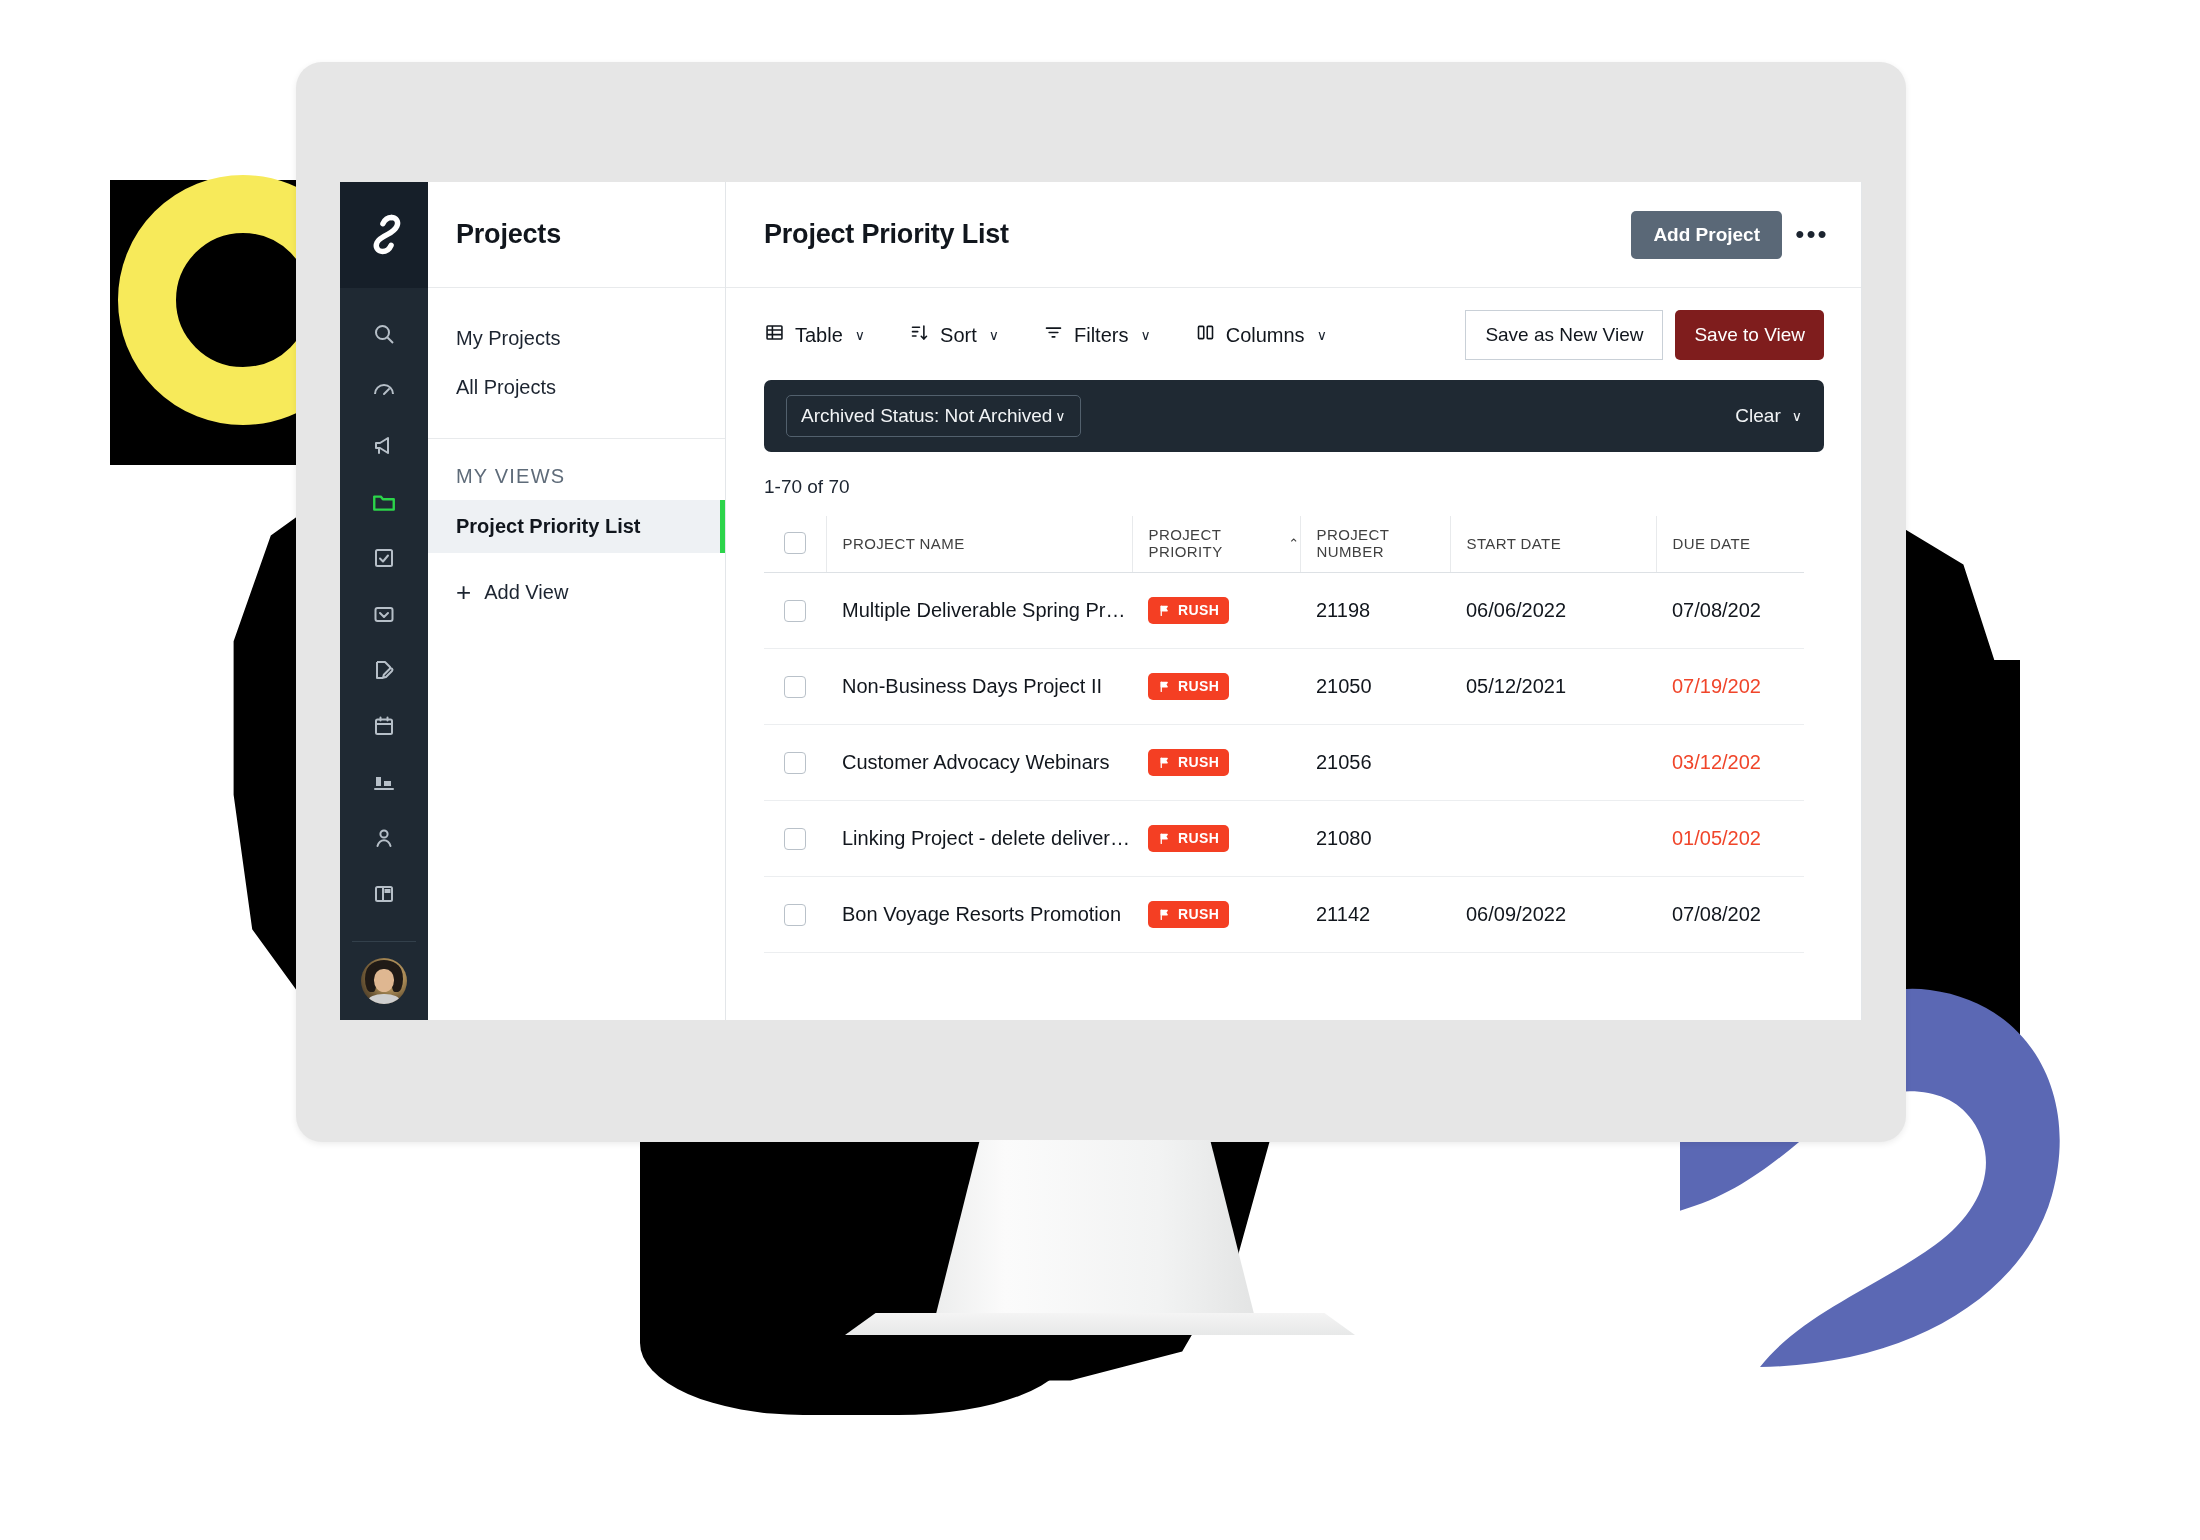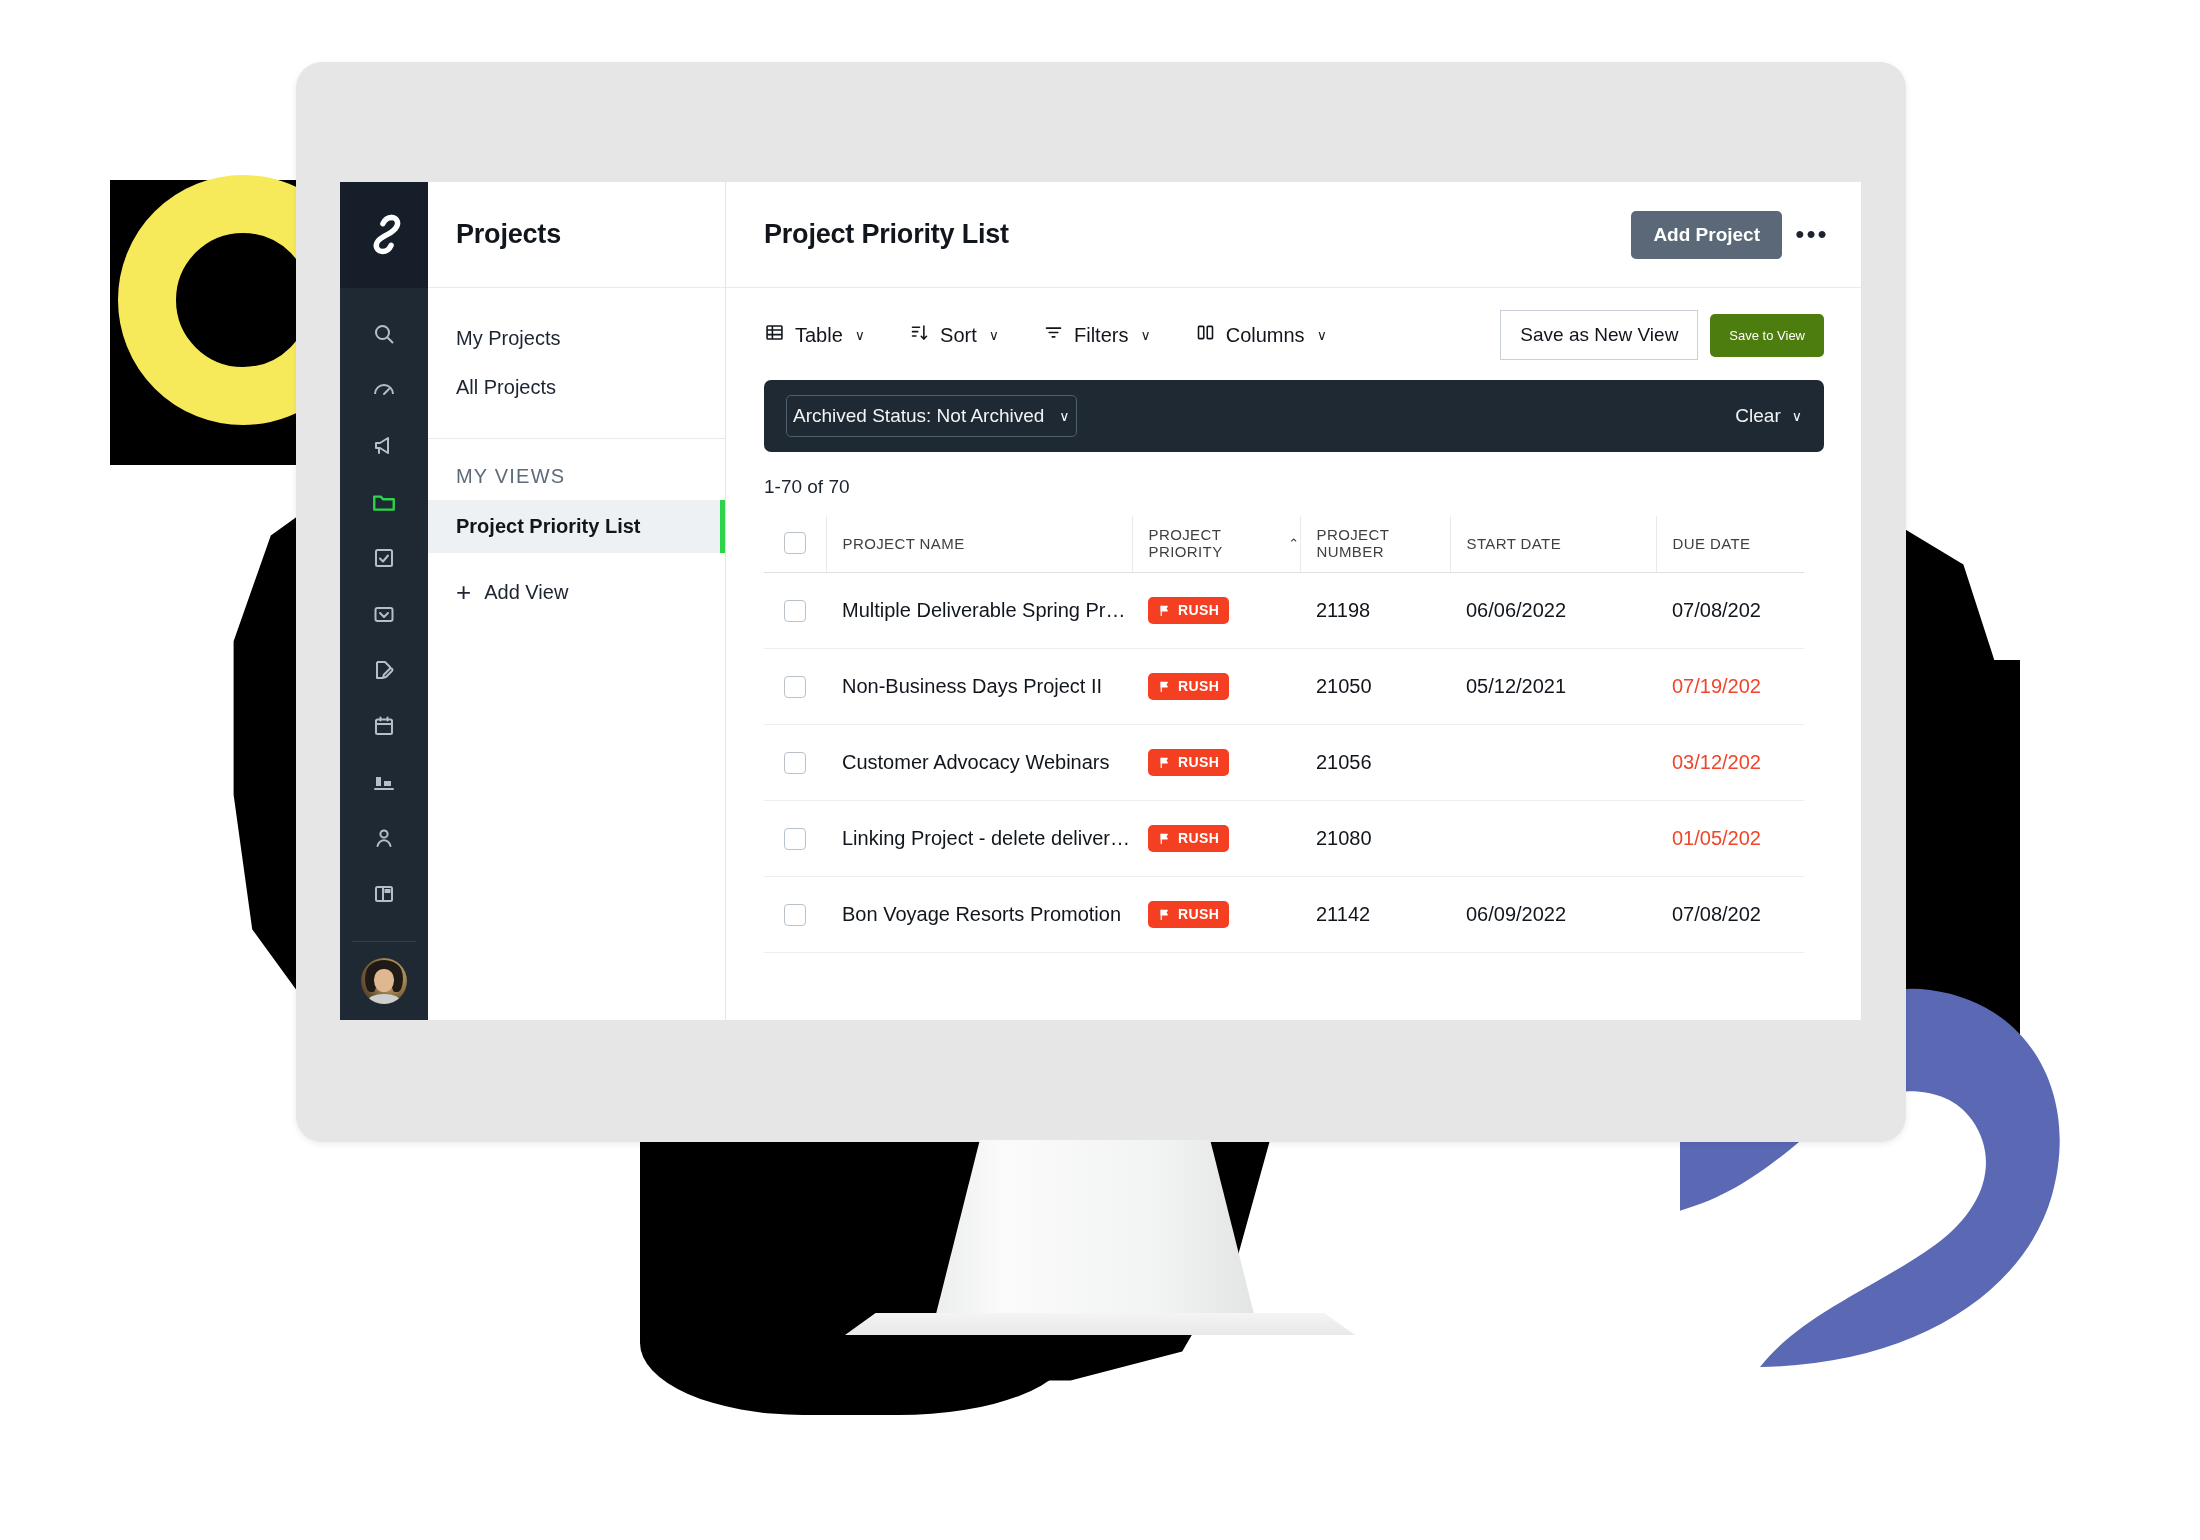--- a/index.html
+++ b/index.html
@@ -200,33 +200,33 @@
     cursor: pointer; background: none; border: none; font-family: inherit;
   }
   .tb-item .chev { font-size: 14px; color: #1c2430; margin-left: 2px; }
   .tb-spacer { flex: 1; }
   .btn-outline {
     border: 1px solid #c9d0d7; background: #fff; color: #11161d;
     border-radius: 0; padding: 13px 19px; font-size: 19px;
     font-family: inherit; cursor: pointer;
   }
   .btn-green {
-    border: none; background: #4d7c0f; color: #fff;
-    border-radius: 5px; padding: 14px 19px; font-size: 13px;
+    border: none; background: #7f1d1d; color: #fff;
+    border-radius: 5px; padding: 14px 19px; font-size: 19px;
     font-family: inherit; cursor: pointer; margin-left: 12px; font-weight: 400;
   }
 
   .filter-bar {
     margin: 0 38px; background: #1f2933; border-radius: 7px;
     height: 72px; display: flex; align-items: center; padding: 0 22px;
   }
   .filter-chip {
     border: 1px solid #52606d; border-radius: 5px;
-    color: #f2f4f6; font-size: 19px; padding: 9px 6px;
-    display: flex; align-items: center; gap: 15px; cursor: pointer;
+    color: #f2f4f6; font-size: 19px; padding: 9px 14px;
+    display: flex; align-items: center; gap: 3px; cursor: pointer;
     background: transparent; font-family: inherit;
   }
   .filter-chip .chev { font-size: 14px; }
   .filter-clear {
     margin-left: auto; color: #f2f4f6; font-size: 19px;
     display: flex; align-items: center; gap: 11px; cursor: pointer;
     background: none; border: none; font-family: inherit;
   }
   .filter-clear .chev { font-size: 14px; }
 

